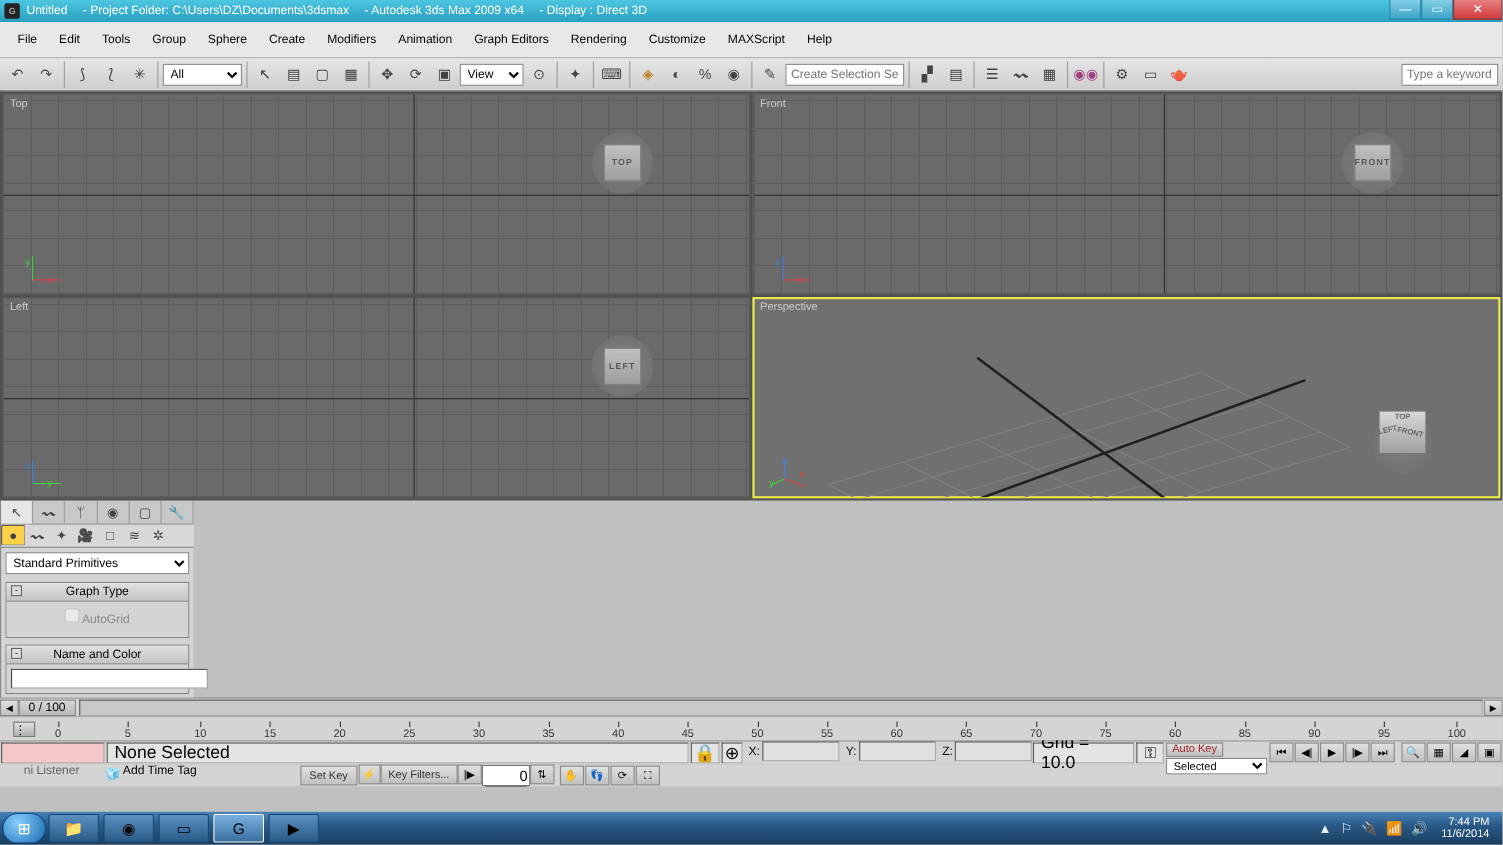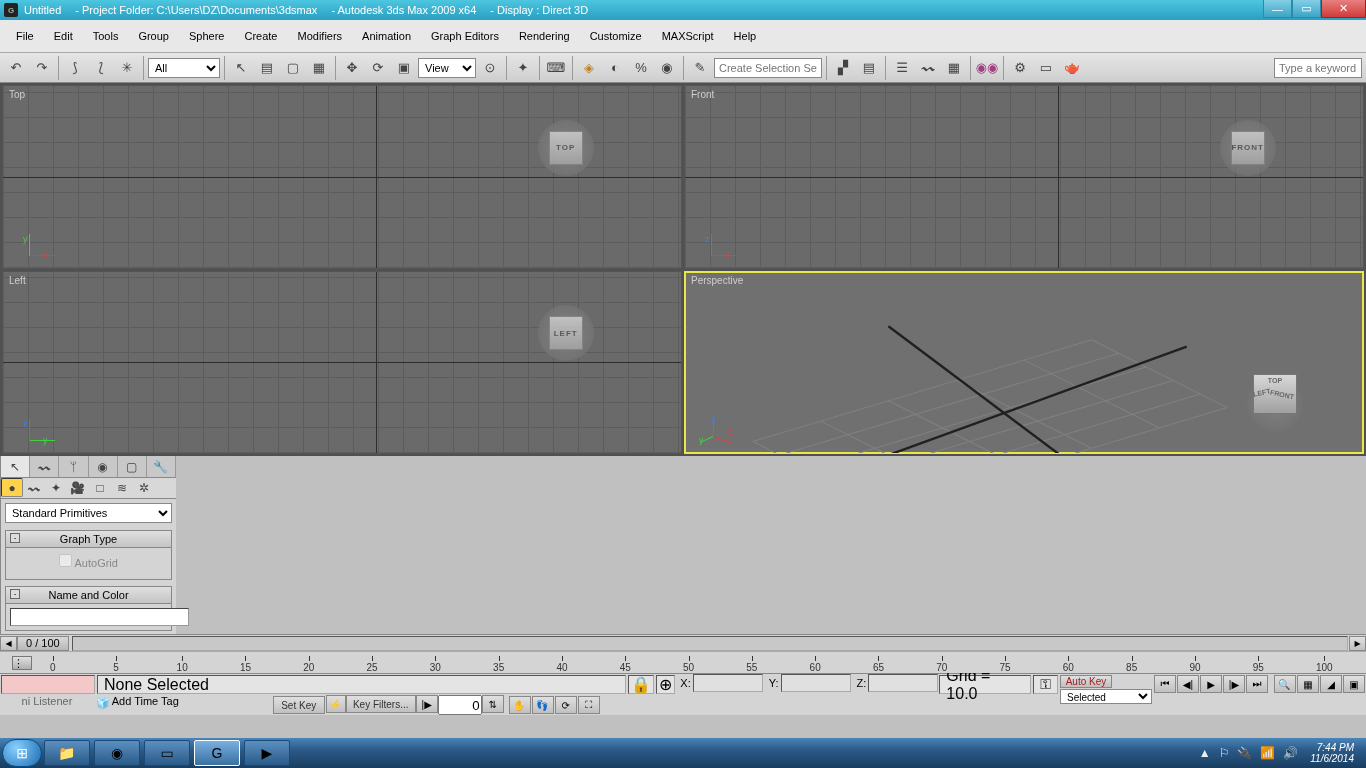--- a/index.html
+++ b/index.html
@@ -79,21 +79,21 @@
 .statusrow input.coord { width:70px; height:18px; border:1px inset #aaa; background:#e0e0e0; font-size:11px; }
 .keybtn { width:52px; height:18px; background:linear-gradient(#e0e0e0,#c0c0c0); border:1px solid #888; font-size:10px; display:flex; align-items:center; justify-content:center; color:#a02020; }
 .playbtn { width:22px; height:18px; background:linear-gradient(#e0e0e0,#c0c0c0); border:1px solid #888; display:flex; align-items:center; justify-content:center; font-size:10px; }
 .promptrow { height:20px; display:flex; background:#d4d4d4; }
 
 
 .taskbar { position:absolute; bottom:0; left:0; right:0; height:30px; background:linear-gradient(#4a84b8,#2a5a88 40%,#1a3d5f); display:flex; align-items:center; padding:0 2px; }
 .startbtn { width:40px; height:28px; border-radius:18px; background:radial-gradient(circle at 35% 30%,#88cfff,#1a6ab0); border:1px solid #0a4a80; display:flex; align-items:center; justify-content:center; font-size:14px; color:#fff; }
 .taskicon { width:46px; height:26px; margin:0 2px; background:linear-gradient(#5a90c0,#2a5a88); border:1px solid #1a4a78; border-radius:2px; display:flex; align-items:center; justify-content:center; font-size:14px; }
 .tray { margin-left:auto; display:flex; align-items:center; color:#fff; gap:4px; padding-right:4px; font-size:10px; }
-.tray .clock { text-align:right; line-height:11px; padding:0 6px;font-style:italic; }
+.tray .clock { text-align:right; line-height:11px; padding:0 6px; }
 .tray .trayicon { font-size:12px; opacity:0.9; padding:0 2px; }
 </style>
 </head>
 <body>
 
 <div class="titlebar">
   <div class="appicon">G</div>
   <span>Untitled</span>
   <span>- Project Folder: C:\Users\DZ\Documents\3dsmax</span>
   <span>- Autodesk 3ds Max  2009 x64</span>

